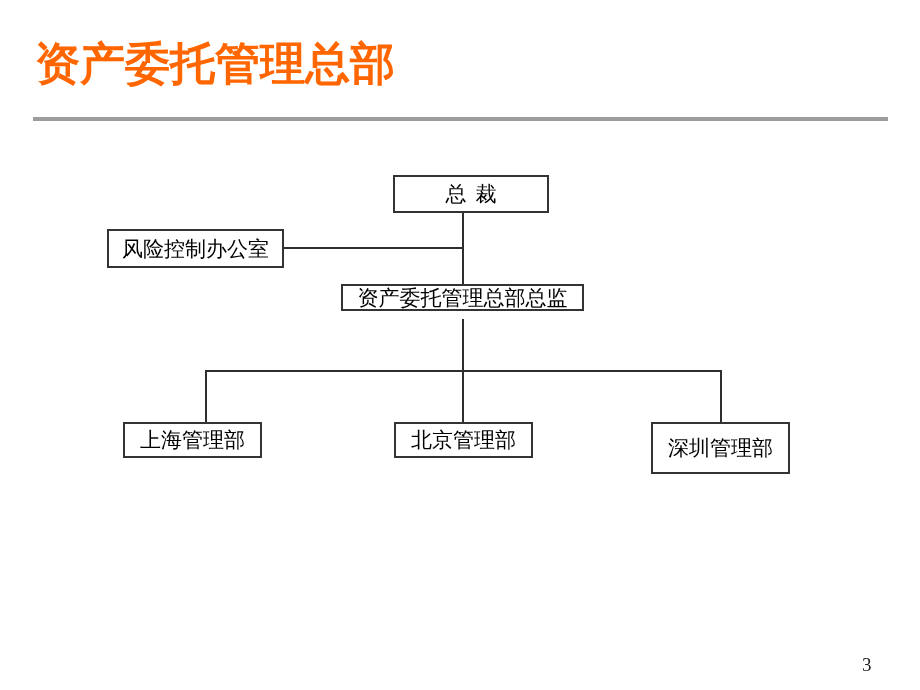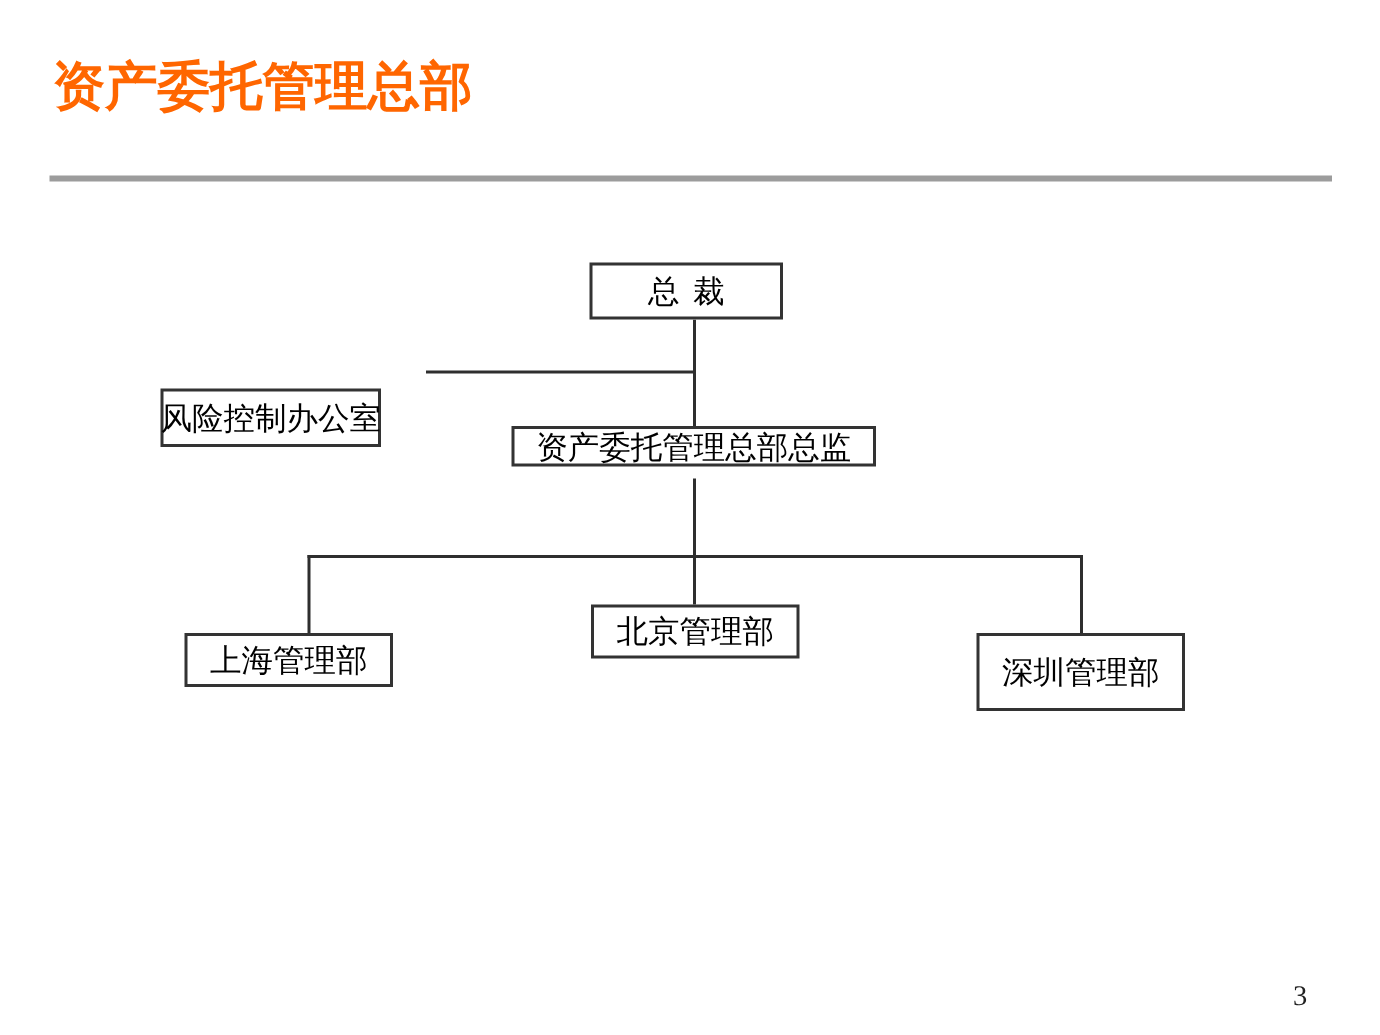--- a/index.html
+++ b/index.html
@@ -15,44 +15,44 @@
   html,body{background:#fff;}
   .slide{
     position:relative;
     width:920px;height:690px;
     background:var(--background);
     overflow:hidden;
     font-family:"Liberation Serif","DejaVu Serif",serif;
   }
   .slide-title{
     position:absolute;left:35px;top:34px;
-    font-size:35px;font-weight:bold;
+    font-size:45px;font-weight:bold;
     letter-spacing:0px;
     color:var(--title-accent);
     white-space:nowrap;
     font-family:Liberation Serif, serif;
   }
   .title-divider{
     position:absolute;left:33px;top:117px;
     width:855px;height:4px;
     background:var(--divider);
   }
   .node{
     position:absolute;
     background:#fff;
     border:2px solid var(--box-border);
     display:flex;align-items:center;justify-content:center;
     font-size:21px;color:var(--box-text);
     white-space:nowrap;
   }
-  .node-president{left:393px;top:175px;width:129px;height:38px;letter-spacing:9px;padding-left:9px;}
-  .node-risk{left:107px;top:229px;width:147px;height:39px;margin-top:30px;}
+  .node-president{left:393px;top:175px;width:156px;height:38px;letter-spacing:9px;padding-left:9px;}
+  .node-risk{left:107px;top:229px;width:177px;height:39px;}
   .node-director{left:341px;top:284px;width:243px;height:27px;}
   .node-shanghai{left:123px;top:422px;width:139px;height:36px;}
-  .node-beijing{left:394px;top:403px;width:139px;height:36px;}
+  .node-beijing{left:394px;top:422px;width:139px;height:36px;}
   .node-shenzhen{left:651px;top:422px;width:139px;height:52px;}
   .connector{position:absolute;background:var(--connector);}
   .c-v-president{left:462px;top:213px;width:2px;height:71px;}
   .c-h-risk{left:284px;top:247px;width:180px;height:2px;}
   .c-v-director{left:462px;top:319px;width:2px;height:53px;}
   .c-h-bus{left:205px;top:370px;width:517px;height:2px;}
   .c-v-shanghai{left:205px;top:370px;width:2px;height:52px;}
   .c-v-beijing{left:462px;top:370px;width:2px;height:52px;}
   .c-v-shenzhen{left:720px;top:370px;width:2px;height:52px;}
   .page-number{

